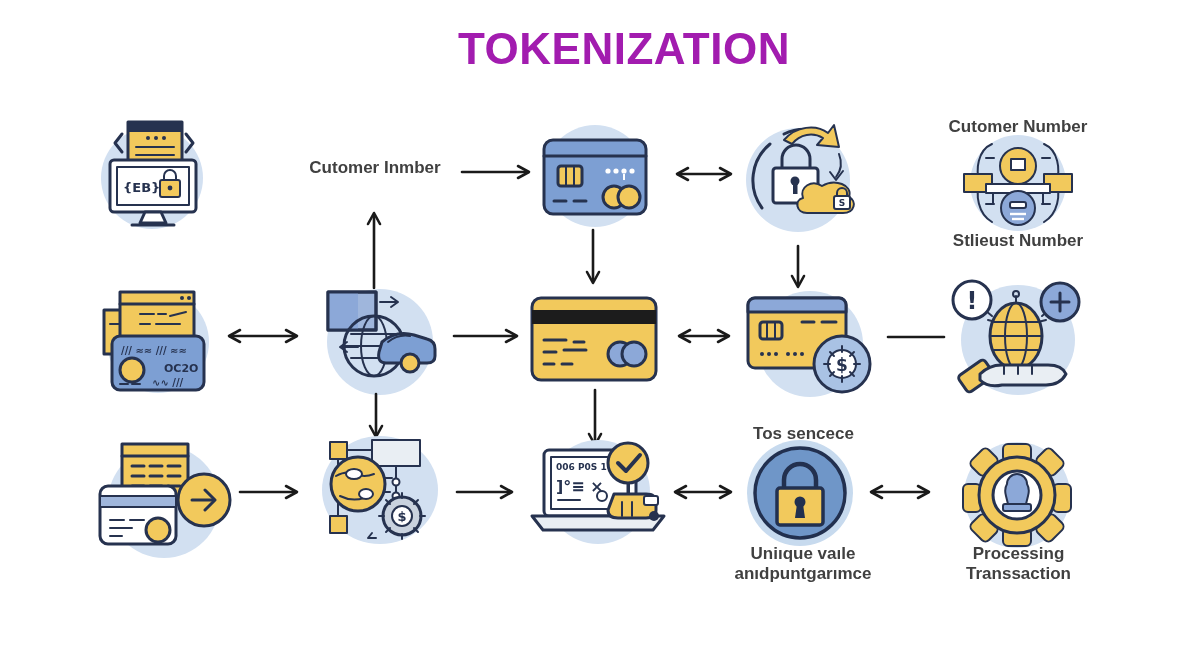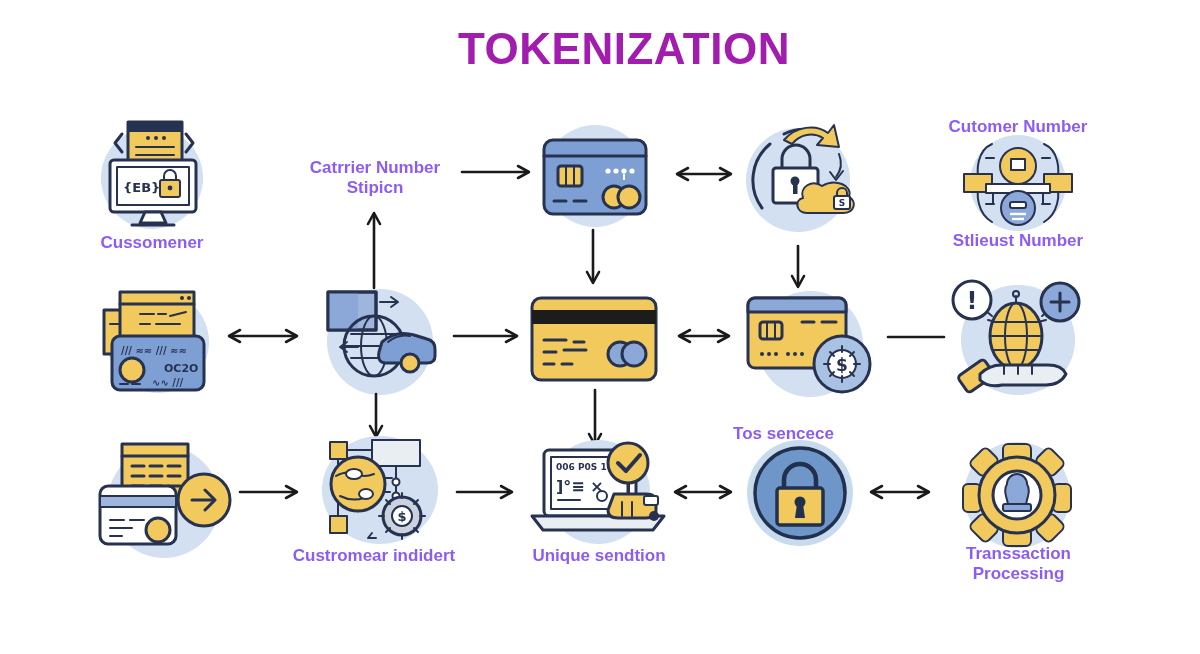--- a/index.html
+++ b/index.html
@@ -1,20 +1,20 @@
 <!DOCTYPE html>
 <html><head>
 <meta charset="utf-8">
 <style>
   html,body{margin:0;padding:0;background:#fff;}
   .canvas{position:relative;width:1200px;height:654px;background:#ffffff;overflow:hidden;
           font-family:"Liberation Sans", sans-serif;color:#1a1a1a;}
   .title{position:absolute;top:24px;left:0;width:100%;text-align:center;
          font-size:44px;font-weight:800;letter-spacing:.5px;color:#a21caf;margin-left:24px;}
-  .lbl{position:absolute;font-weight:bold;color:#8b5cf6;text-align:center;
+  .lbl{position:absolute;font-weight:bold;color:#404040;text-align:center;
        font-size:17px;line-height:20px;}
   .icon{position:absolute;}
   svg.arrow{position:absolute;overflow:visible;}
   .arrow line,.arrow polyline{stroke:#1a1a1a;stroke-width:2.6;fill:none;
        stroke-linecap:round;stroke-linejoin:round;}
   
   .ol{stroke:#26324f;stroke-width:3;stroke-linecap:round;stroke-linejoin:round;}
   .o2{stroke:#26324f;stroke-width:2;stroke-linecap:round;stroke-linejoin:round;}
   .fn{fill:none}.fw{fill:#ffffff}.fy{fill:#F2C95C}.fb{fill:#7D9FD3}.fb2{fill:#8CA8D8}
   .fb3{fill:#9FB6DC}.flb{fill:#A9C2E4}.fg{fill:#E9EEF3}.fgr{fill:#C9D2DE}
@@ -42,25 +42,23 @@
     <line x1="40" y1="49" x2="66" y2="49" class="o2"></line>
     <rect x="14" y="46" width="86" height="52" rx="4" class="fw ol"></rect>
     <rect x="21" y="53" width="72" height="38" class="fw o2"></rect>
     <text x="27" y="78" class="tnavy" font-size="13">{EB}≡</text>
     <rect x="64" y="66" width="20" height="17" rx="2" class="fy o2"></rect>
     <path d="M68 66 v-4 a6 6 0 0 1 12 0 v4" class="fn o2"></path>
     <circle cx="74" cy="74" r="2.4" fill="#26324f"></circle>
     <path d="M49 98 h16 l5 11 h-26 z" class="fw ol"></path>
     <line x1="36" y1="111" x2="78" y2="111" class="ol"></line>
   </svg>
-  <div class="lbl" style="left:62px;top:233px;width:180px">Cussomener</div>
 
   <div class="lbl" style="left:280px;top:158px;width:190px">
-    <div>Catrrier Number</div>
-    <div>Stipicn</div>
+    <div>Cutomer Inmber</div>
   </div>
 
   <svg class="arrow" style="left:460px;top:164px" width="76" height="16">
     <line x1="2" y1="8" x2="68" y2="8"></line>
       <polyline points="58,2 69,8 58,14"></polyline>
   </svg>
 
   <svg class="arrow" style="left:366px;top:210px" width="16" height="80">
     <line x1="8" y1="78" x2="8" y2="5"></line>
       <polyline points="2,14 8,3 14,14"></polyline>
@@ -333,21 +331,20 @@
         <line x1="110" y1="86" x2="115" y2="86"></line>
       <line x1="76" y1="70" x2="80" y2="74"></line>
         <line x1="108" y1="70" x2="104" y2="74"></line>
       <line x1="76" y1="102" x2="80" y2="98"></line>
         <line x1="108" y1="102" x2="104" y2="98"></line>
     </g>
     <circle cx="92" cy="86" r="10" class="fw o2"></circle>
     <text x="92" y="91" class="tnavy" font-size="13" text-anchor="middle">$</text>
     <polyline points="66,108 58,108 62,103" class="fn o2"></polyline>
   </svg>
-  <div class="lbl" style="left:276px;top:546px;width:196px">Custromear indidert</div>
 
   <svg class="arrow" style="left:455px;top:484px" width="64" height="16">
     <line x1="2" y1="8" x2="56" y2="8"></line>
       <polyline points="46,2 57,8 46,14"></polyline>
   </svg>
 
   <svg class="icon" style="left:518px;top:436px" width="156" height="112" viewBox="0 0 156 112">
     <circle cx="80" cy="56" r="52" class="fbg"></circle>
     <rect x="26" y="14" width="92" height="66" rx="5" class="fw ol"></rect>
     <rect x="33" y="21" width="78" height="52" class="fw o2"></rect>
@@ -358,38 +355,39 @@
     <path d="M14 80 h132 l-11 14 h-110 z" class="fg ol"></path>
     <line x1="110" y1="46" x2="110" y2="58" class="ol"></line>
     <circle cx="110" cy="27" r="20" class="fy ol"></circle>
     <polyline points="100,27 108,35 122,19" class="fn ol" style="stroke-width:4"></polyline>
     <path d="M96 58 h32 q10 0 10 8 v8 q0 8 -10 8 h-28 q-10 0 -10 -8 z" class="fy ol"></path>
     <line x1="104" y1="66" x2="104" y2="80" class="o2"></line>
       <line x1="114" y1="66" x2="114" y2="80" class="o2"></line>
     <rect x="126" y="60" width="14" height="9" rx="2" class="fw o2"></rect>
     <circle cx="136" cy="80" r="5" fill="#26324f"></circle>
   </svg>
-  <div class="lbl" style="left:514px;top:546px;width:170px">Unique sendtion</div>
 
   <svg class="arrow" style="left:664px;top:484px" width="78" height="16">
     <line x1="12" y1="8" x2="66" y2="8"></line>
     <polyline points="22,2 11,8 22,14"></polyline>
       <polyline points="56,2 67,8 56,14"></polyline>
   </svg>
 
-  <div class="lbl" style="left:706px;top:424px;width:155px">Tos sencece</div>
+  <div class="lbl" style="left:726px;top:424px;width:155px">Tos sencece</div>
   <svg class="icon" style="left:744px;top:438px" width="112" height="110" viewBox="0 0 112 110">
     <circle cx="56" cy="55" r="53" fill="#C7DAEE"></circle>
     <circle cx="56" cy="55" r="45" fill="#6F96C8" stroke="#22304f" stroke-width="3.5"></circle>
     <path d="M40 52 v-10 a16 16 0 0 1 32 0 v10" class="fn" stroke="#22304f" stroke-width="4.5"></path>
     <rect x="33" y="50" width="46" height="37" rx="3" class="fy" stroke="#22304f" stroke-width="3.5"></rect>
     <circle cx="56" cy="64" r="5.5" fill="#22304f"></circle>
     <path d="M53 66 l-2 14 h10 l-2 -14 z" fill="#22304f"></path>
   </svg>
   <div class="lbl" style="left:708px;top:544px;width:190px">
+    <div>Uniıque vaıle</div>
+    <div>anıdpuntgarımce</div>
   </div>
 
   <svg class="arrow" style="left:860px;top:484px" width="80" height="16">
     <line x1="12" y1="8" x2="68" y2="8"></line>
     <polyline points="22,2 11,8 22,14"></polyline>
       <polyline points="58,2 69,8 58,14"></polyline>
   </svg>
 
   <svg class="icon" style="left:958px;top:438px" width="118" height="114" viewBox="0 0 118 114">
     <circle cx="59" cy="57" r="53" class="fbg"></circle>
@@ -402,17 +400,17 @@
       <rect x="80" y="14" width="24" height="20" rx="5" transform="rotate(45 92 24)"></rect>
       <rect x="14" y="80" width="24" height="20" rx="5" transform="rotate(45 26 90)"></rect>
       <rect x="80" y="80" width="24" height="20" rx="5" transform="rotate(-45 92 90)"></rect>
     </g>
     <circle cx="59" cy="57" r="38" class="fy ol"></circle>
     <circle cx="59" cy="57" r="24" class="fw ol"></circle>
     <path d="M49 46 a10 10 0 0 1 20 0 q3 5 1 12 l-2 8 h-18 l-2 -8 q-2 -7 1 -12 z" class="fb2 o2"></path>
     <rect x="45" y="66" width="28" height="7" rx="2" class="fb2 o2"></rect>
   </svg>
   <div class="lbl" style="left:936px;top:544px;width:165px">
+    <div>Processing</div>
     <div>Transsaction</div>
-    <div>Processing</div>
   </div>
 
 </div>
 
 </body></html>

